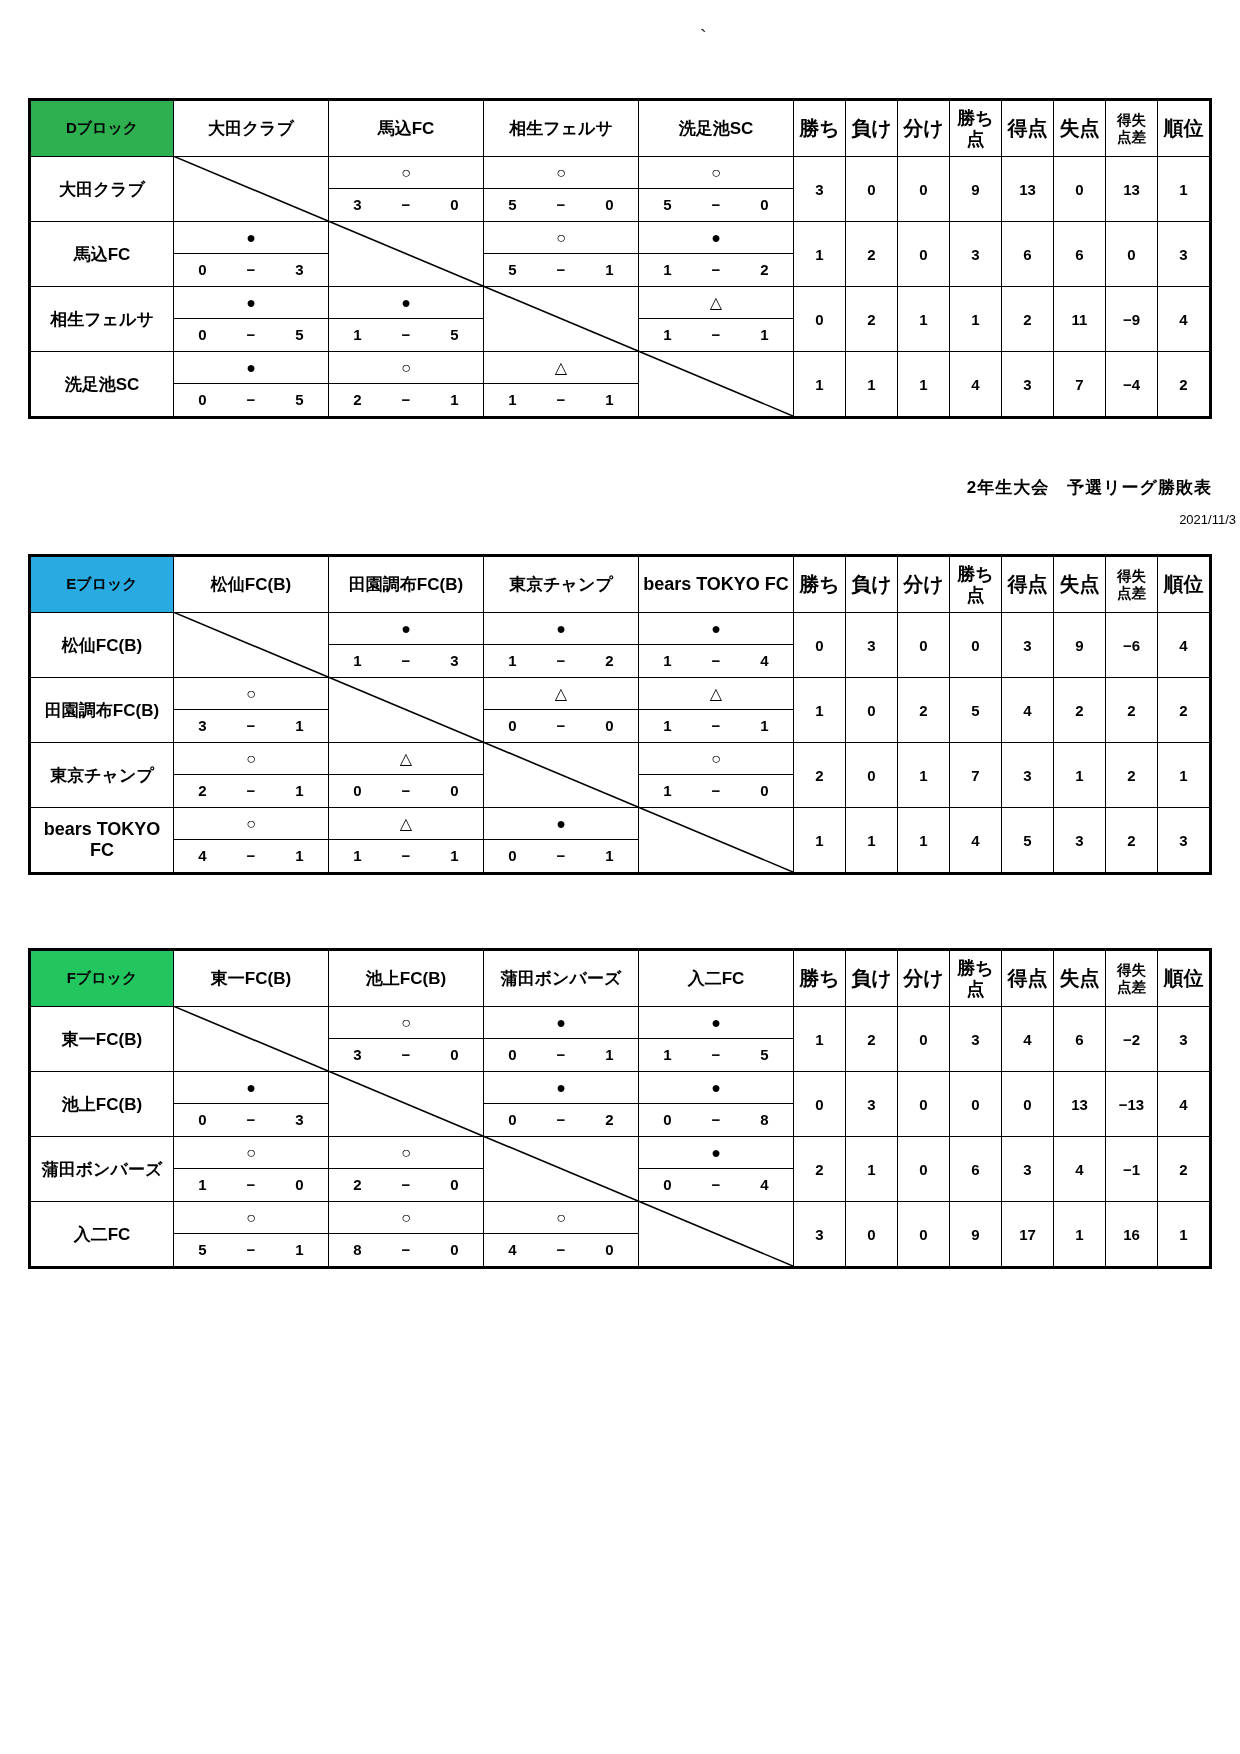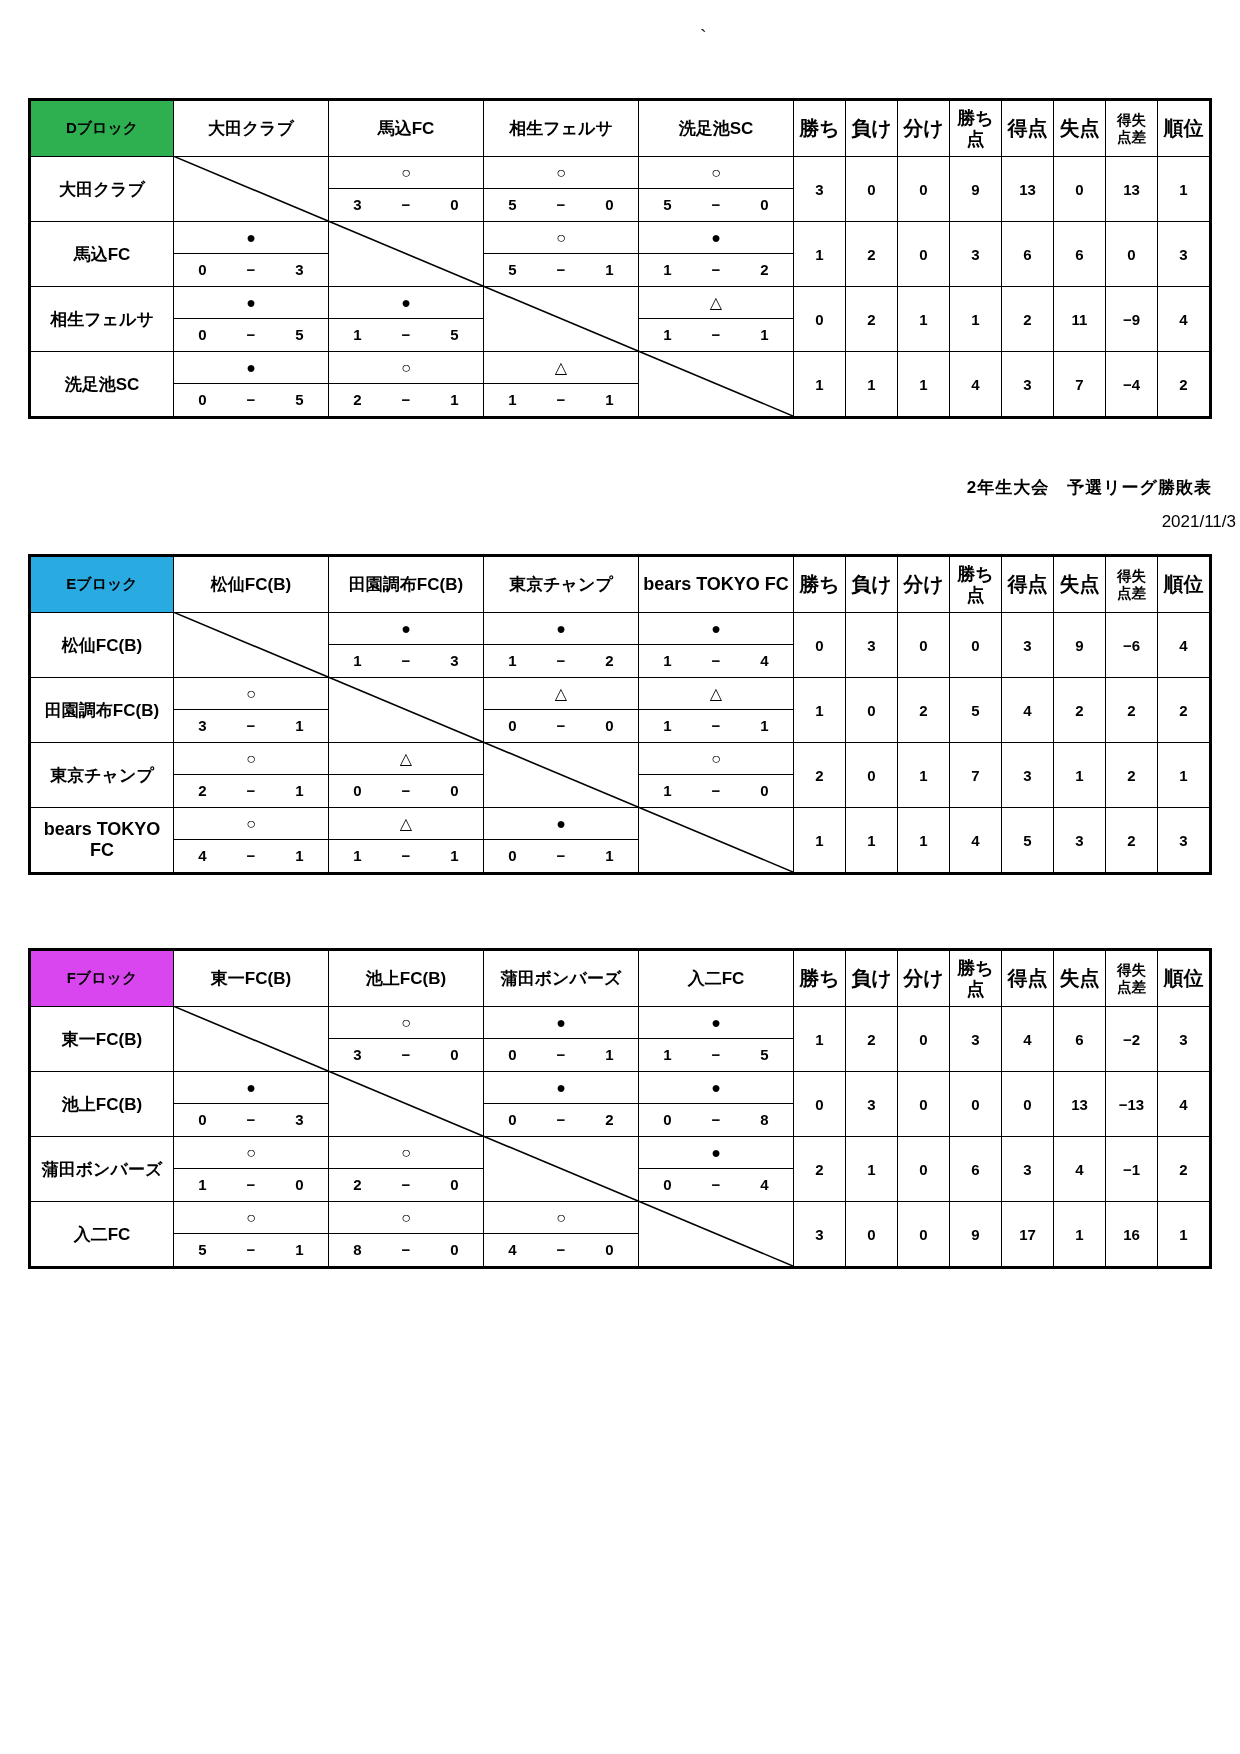--- a/index.html
+++ b/index.html
@@ -9,21 +9,21 @@
     background: #ffffff; color: #000;
     font-family: "Liberation Sans", "DejaVu Sans", sans-serif;
   }
   .stray { position: absolute; left: 700px; top: 26px; font-size: 20px; color: #222; }
   .title {
     position: absolute; left: 28px; top: 476px; width: 1184px;
     text-align: right; font-size: 17px; font-weight: bold; letter-spacing: 1px;
   }
   .date {
     position: absolute; left: 28px; top: 512px; width: 1208px;
-    text-align: right; font-size: 17px;
+    text-align: right; font-size: 13px;
   }
   .ltable {
     position: absolute; left: 28px; width: 1184px;
     border: 3px solid #000; background: #fff;
   }
   .trow { display: flex; height: 65px; border-top: 1px solid #000; position: relative; }
   .hrow { height: 55px; border-top: none; justify-content: flex-end; }
   .cell {
     border-left: 1px solid #000; display: flex;
     align-items: center; justify-content: center; overflow: hidden;
@@ -379,21 +379,21 @@
         <div class="cell w-stat stat-val">3</div>
         <div class="cell w-stat stat-val">2</div>
         <div class="cell w-stat stat-val">3</div>
       </div>
       <svg class="diag" width="620" height="260" viewBox="0 0 620 260">
         <line x1="0" y1="0" x2="620" y2="260" stroke="#000" stroke-width="1.6"></line>
       </svg>
     </div>
     <div class="ltable" style="top: 948px;">
       <div class="trow hrow">
-        <div class="cell w-team block-name" style="background: #d946ef;">Fブロック</div>
+        <div class="cell w-team block-name" style="background: #22c55e;">Fブロック</div>
         <div class="cell w-opp opp-name">東一FC(B)</div>
         <div class="cell w-opp opp-name">池上FC(B)</div>
         <div class="cell w-opp opp-name">蒲田ボンバーズ</div>
         <div class="cell w-opp opp-name">入二FC</div>
         <div class="cell w-stat stat-head">勝ち</div>
         <div class="cell w-stat stat-head">負け</div>
         <div class="cell w-stat stat-head">分け</div>
         <div class="cell w-stat stat-head tight">勝ち点</div>
         <div class="cell w-stat stat-head">得点</div>
         <div class="cell w-stat stat-head">失点</div>

